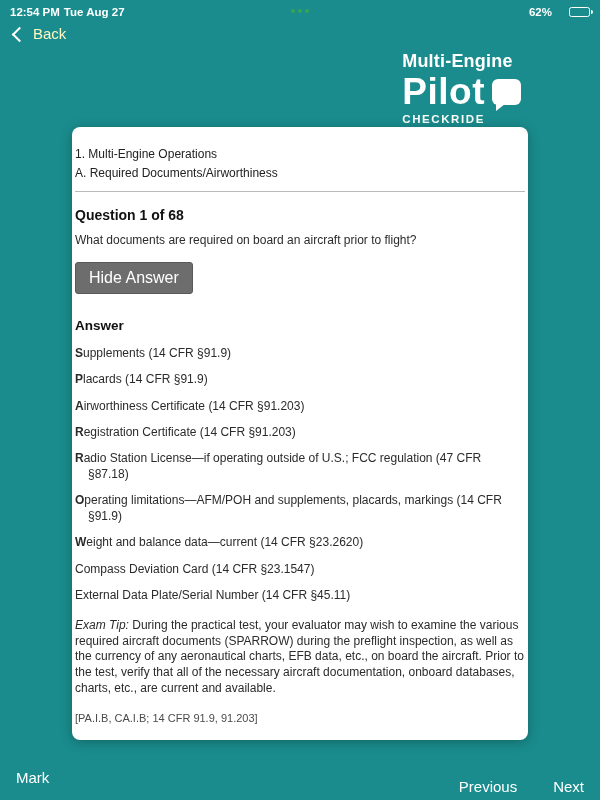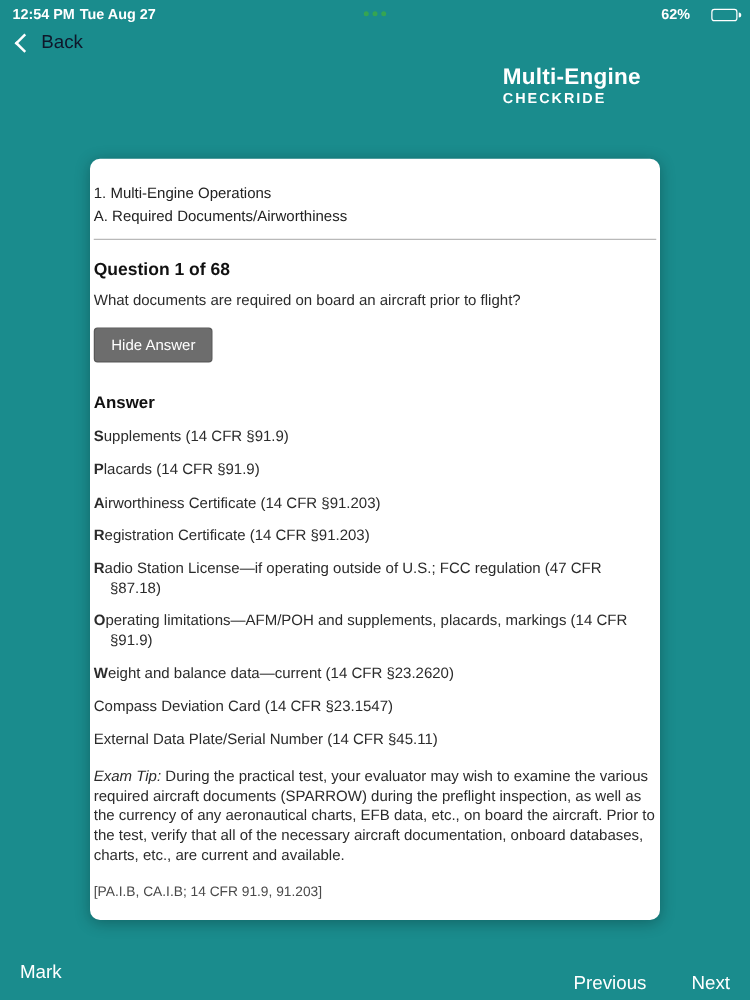--- a/index.html
+++ b/index.html
@@ -12,21 +12,21 @@
               font-size:11.5px;font-weight:bold;}
   .status-left{display:flex;gap:4px;}
   .dots{position:absolute;left:50%;top:9px;transform:translateX(-50%);display:flex;gap:3px;}
   .dot{width:4px;height:4px;border-radius:50%;background:#35a552;}
   .status-right{display:flex;align-items:center;gap:17px;}
   .battery{position:relative;width:21px;height:10px;border:1px solid #fff;border-radius:2.5px;padding:1px;box-sizing:border-box;}
   .battery-fill{height:100%;width:62%;background:#fff;border-radius:1px;}
   .battery-cap{position:absolute;right:-3.5px;top:2px;width:2px;height:4px;background:#fff;border-radius:0 2px 2px 0;}
 
   
-  .back-row{position:absolute;top:25px;left:14px;display:flex;align-items:center;gap:8px;color:#0f172a;
+  .back-row{position:absolute;top:25px;left:14px;display:flex;align-items:center;gap:8px;color:#fef9c3;
             font-size:15px;cursor:pointer;}
   .chevron{width:9px;height:9px;border-left:2.5px solid #fff;border-bottom:2.5px solid #fff;
            transform:rotate(45deg);margin-top:1px;}
 
   
   .logo{position:absolute;top:52px;right:79px;color:#fff;line-height:1;}
   .logo-line1{font-size:18px;font-weight:bold;margin-bottom:3px;letter-spacing:.2px;}
   .logo-row{display:flex;align-items:center;justify-content:flex-end;gap:7px;}
   .logo-pilot{font-size:37px;font-weight:bold;letter-spacing:.5px;}
   .bubble{position:relative;width:29px;height:26px;background:#fff;border-radius:6px;display:inline-block;}
@@ -35,21 +35,21 @@
   .logo-checkride{font-size:11.5px;font-weight:bold;letter-spacing:1.6px;margin-top:4px;padding-right:36px;}
 
   
   .card{position:absolute;left:72px;right:72px;top:127px;background:#fff;border-radius:8px;
         padding:20px 3px 16px;box-sizing:border-box;color:#2b2b2b;
         box-shadow:0 2px 12px rgba(0,0,0,.28);}
   .crumb{font-size:12px;margin:0 0 5px;color:#222;}
   .divider{border:none;border-top:1px solid #b9b9b9;margin:11px 0 15px;}
   .q-header{font-size:14px;font-weight:bold;margin:0 0 10px;color:#111;}
   .q-text{font-size:12px;margin:0 0 13px;line-height:1.3;}
-  .hide-btn{background:#6d6d6d;color:#fff;font-size:12px;padding:6px 13px;border:1px solid #595959;
+  .hide-btn{background:#6d6d6d;color:#fff;font-size:16px;padding:6px 13px;border:1px solid #595959;
             border-radius:3px;font-family:"Liberation Sans",sans-serif;cursor:pointer;}
   .answer-h{font-size:13.5px;font-weight:bold;margin:24px 0 13px;color:#111;}
   .ans-item{font-size:12px;line-height:1.29;margin:0 0 11px;padding-left:13px;text-indent:-13px;}
   .lead{font-weight:bold;}
   .exam-tip{font-size:12px;line-height:1.32;margin:14px 0 0;}
   .tip-label{font-style:italic;}
   .ref{font-size:11px;color:#4a4a4a;margin:15px 0 0;}
 
   
   .bottom-bar{position:absolute;left:0;right:0;bottom:0;height:46px;display:flex;align-items:center;
@@ -81,20 +81,24 @@
     <span class="dot"></span>
   </div>
 
   <div class="back-row">
     <span class="chevron"></span>
     <span>Back</span>
   </div>
 
   <div class="logo">
     <div class="logo-line1">Multi-Engine</div>
+    <div class="logo-row">
+      <span class="logo-pilot">Pilot</span>
+      <span class="bubble"></span>
+    </div>
     <div class="logo-checkride">CHECKRIDE</div>
   </div>
 
   <div class="card">
     <p class="crumb">1. Multi-Engine Operations</p>
     <p class="crumb">A. Required Documents/Airworthiness</p>
     <hr class="divider">
 
     <p class="q-header">Question 1 of 68</p>
     <p class="q-text">What documents are required on board an aircraft prior to flight?</p>

